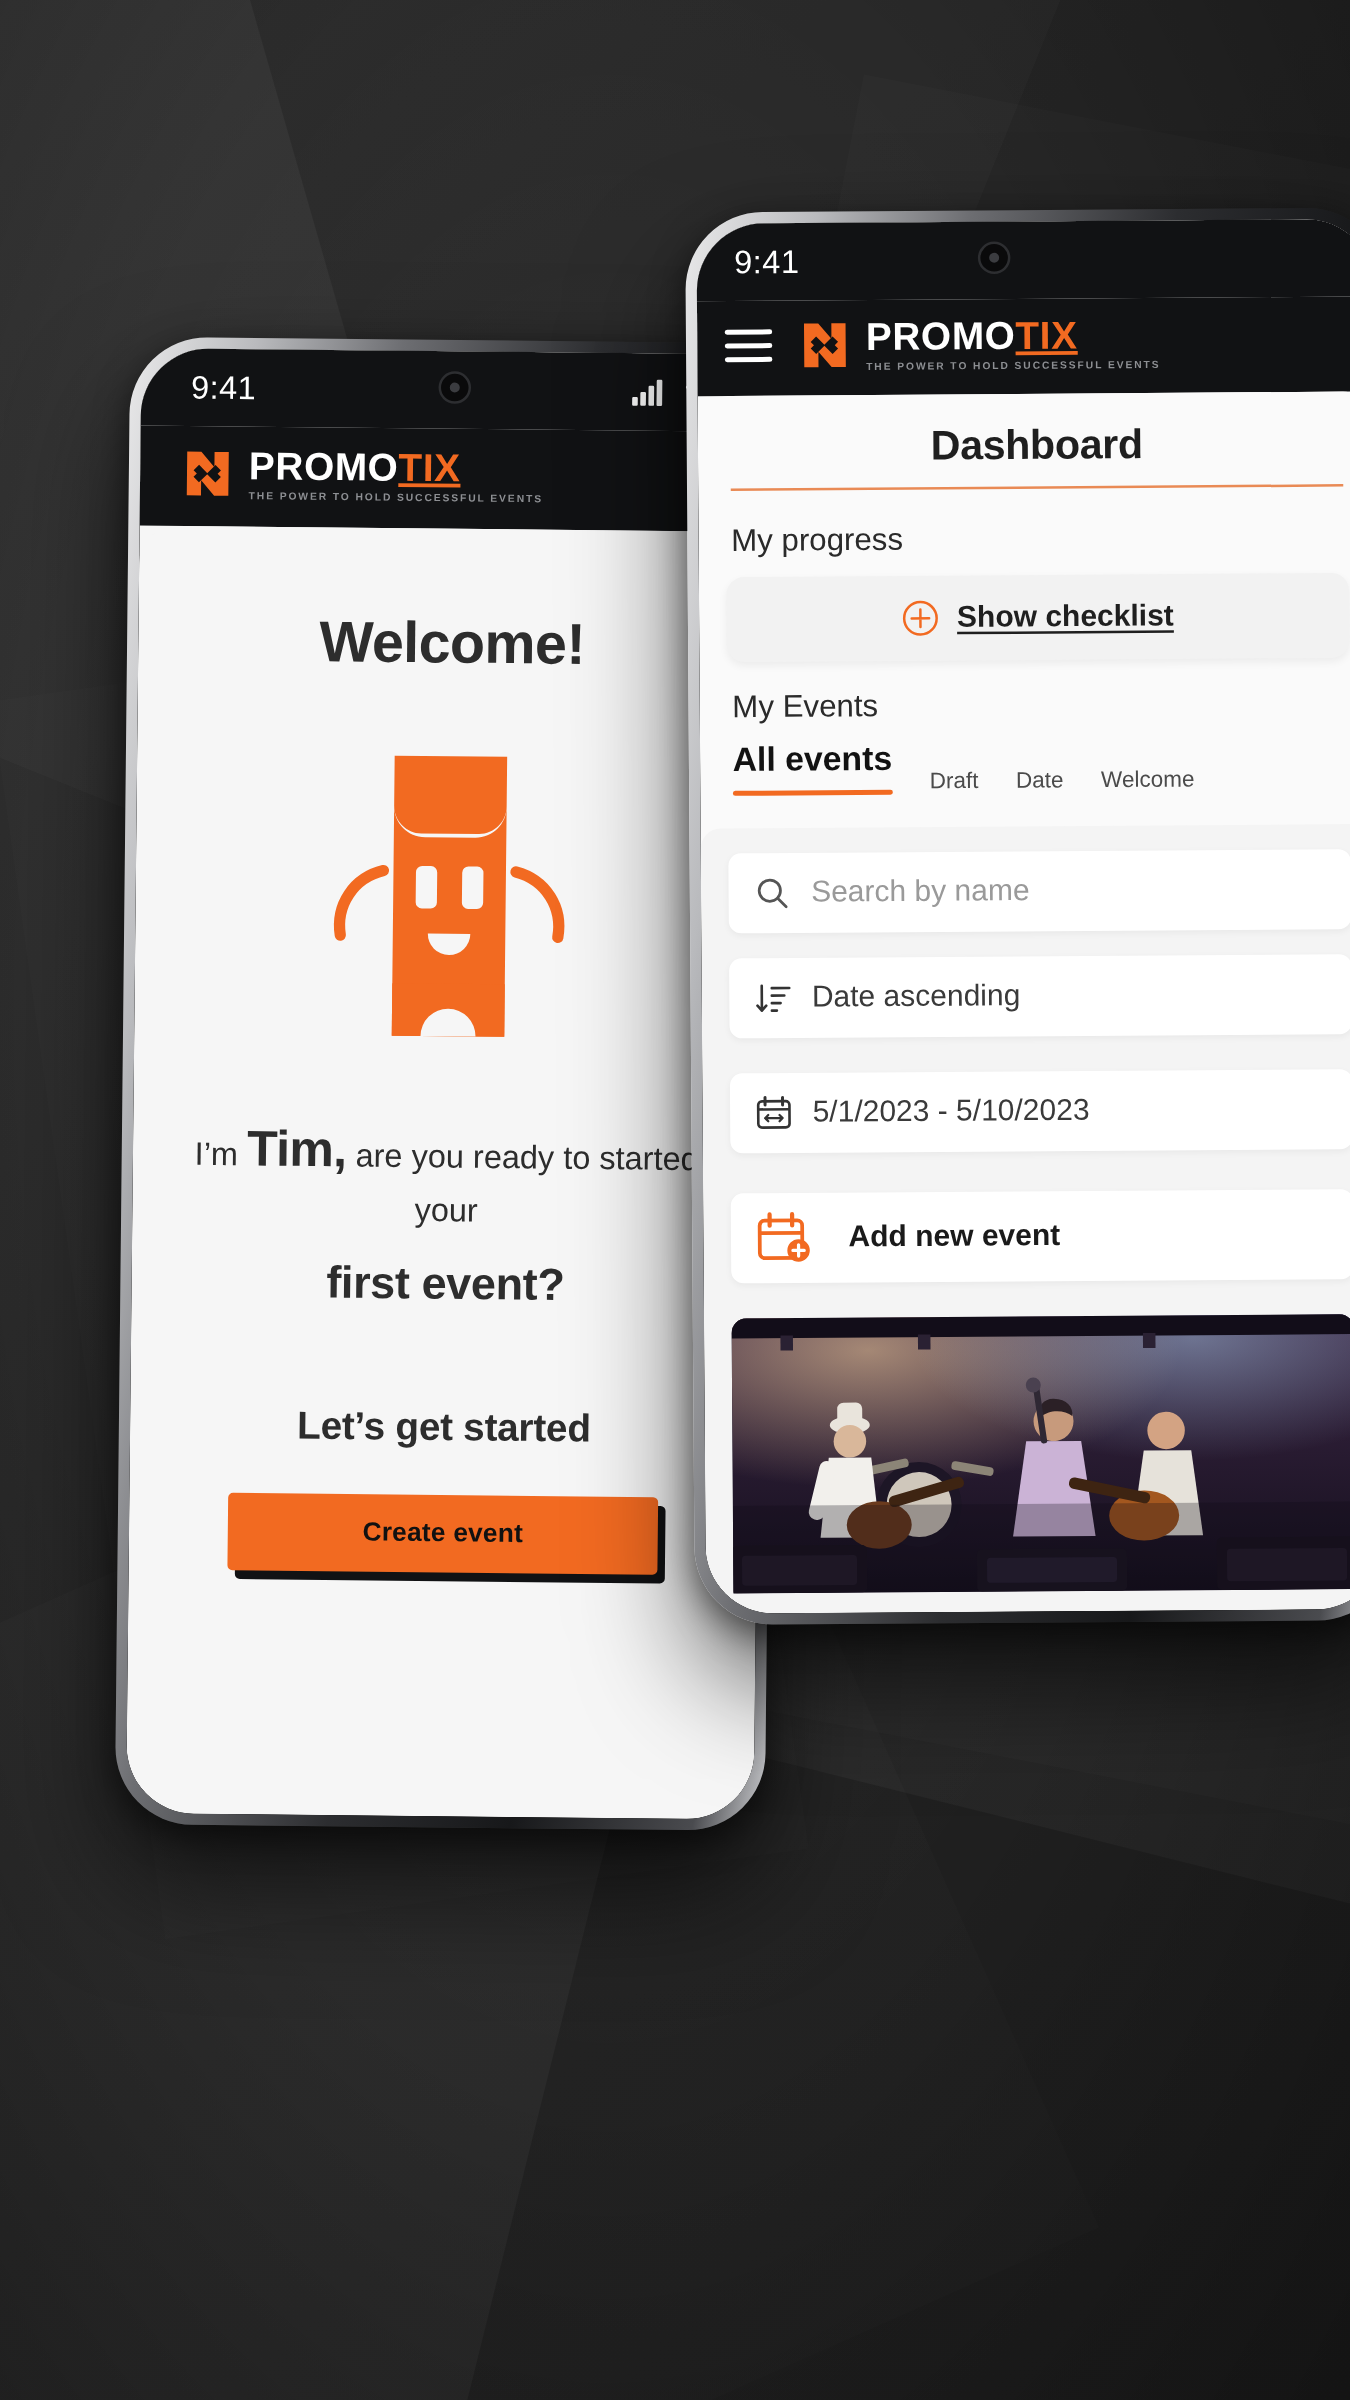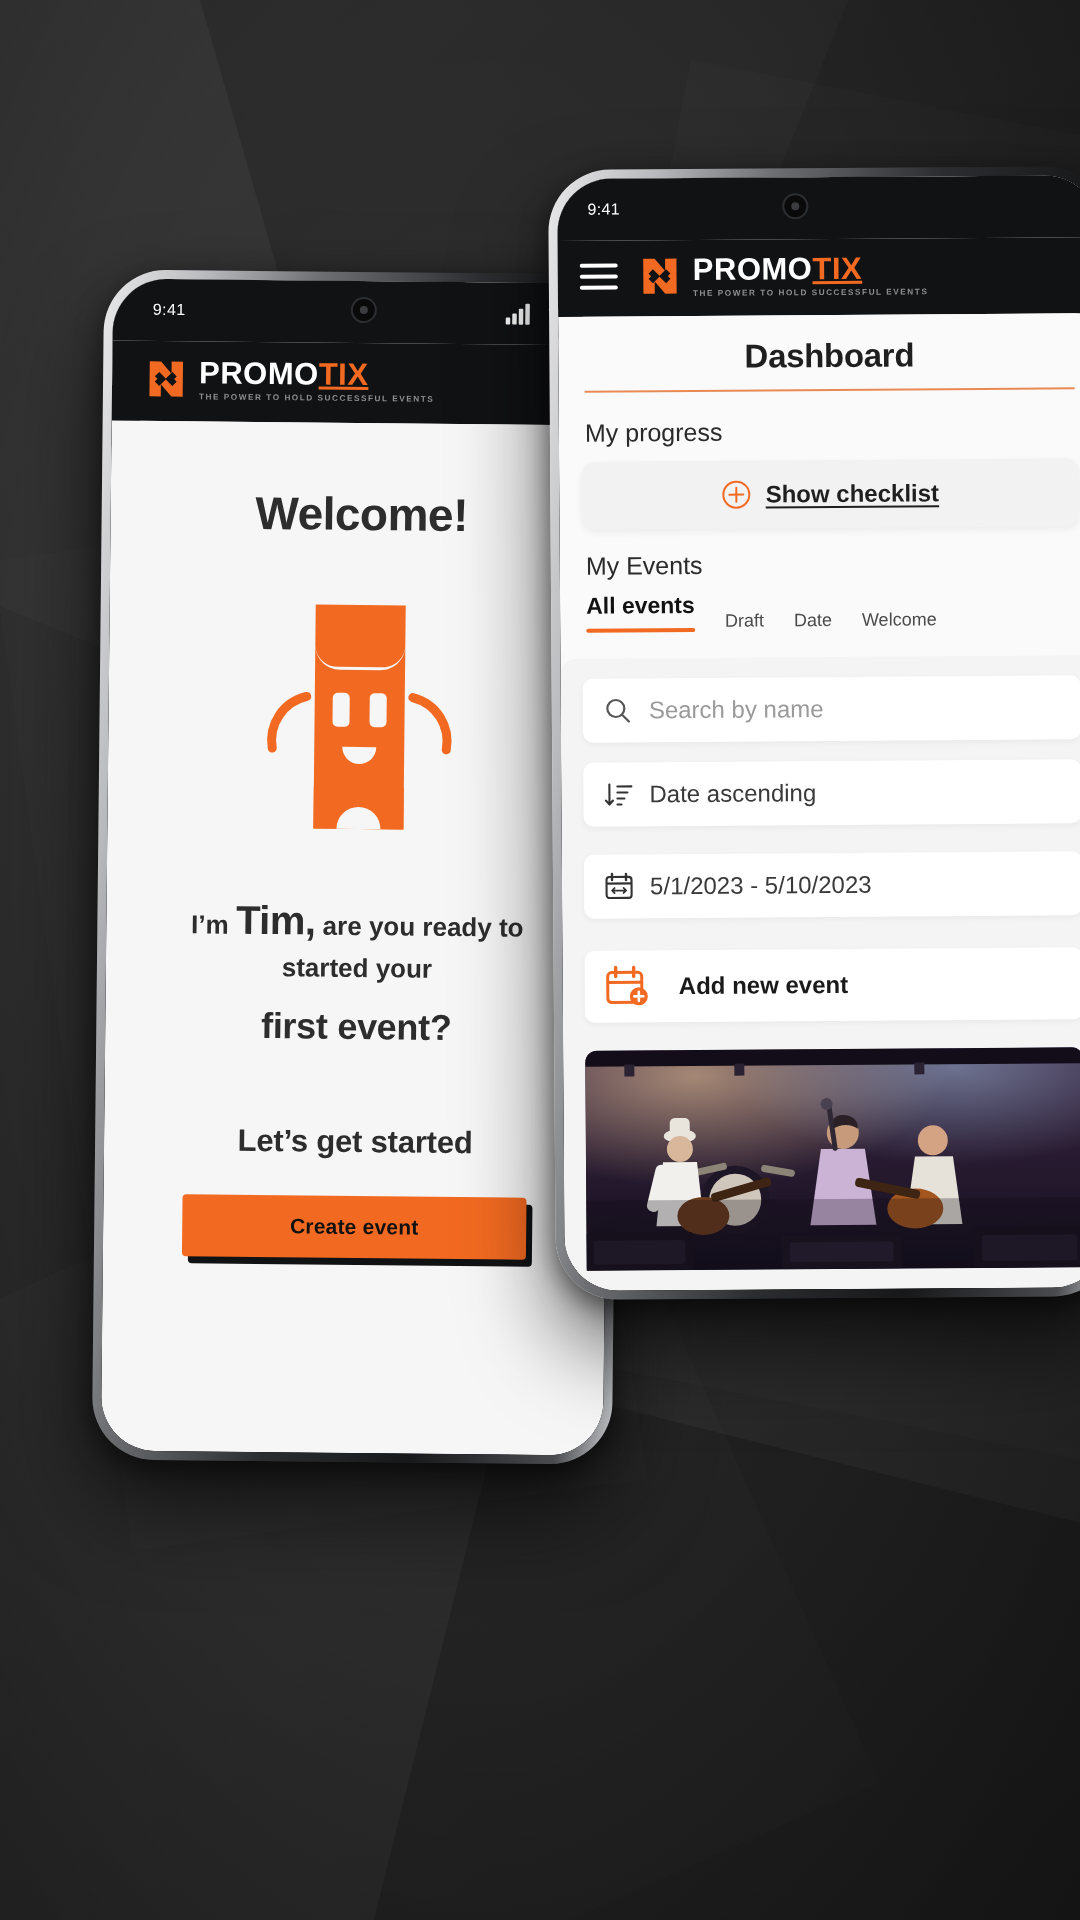--- a/index.html
+++ b/index.html
@@ -59,21 +59,21 @@
   
   .statusbar {
     height:62px; flex:0 0 62px;
     background:#111214;
     display:flex; align-items:center;
     justify-content:space-between;
     padding:0 34px;
     color:#fff;
     position:relative;
   }
-  .status-time { font-size:16px; font-weight:500; letter-spacing:0.4px;text-align:right; }
+  .status-time { font-size:26px; font-weight:500; letter-spacing:0.4px;text-align:right; }
   .status-right { display:flex; align-items:center; gap:12px; }
   .punch {
     position:absolute; left:50%; top:16px;
     transform:translateX(-50%);
     width:26px; height:26px; border-radius:50%;
     background:#0a0a0b;
     border:2px solid #2d2e31;
   }
   .punch::after {
     content:""; position:absolute; left:50%; top:50%;
@@ -120,21 +120,21 @@
   }
   .welcome-title {
     font-size:46px; font-weight:800; color:#2d2d2d;
     letter-spacing:-0.5px; margin-top:18px;
   }
   .mascot { margin-top:56px; width:270px; height:240px; }
   .tagline {
     margin-top:56px; text-align:center; color:#2d2d2d;
     line-height:1.42; padding:0 4px;
   }
-  .tagline .small { font-size:26px; font-weight:700; }
+  .tagline .small { font-size:26px; font-weight:400; }
   .tagline .name  { font-size:40px; font-weight:800; letter-spacing:-0.5px;text-align:center; }
   .tagline .bigq  { font-size:36px; font-weight:800; display:block; margin-top:14px; letter-spacing:-0.3px; }
   .getstarted {
     margin-top:72px; font-size:31px; font-weight:800; color:#2d2d2d;
     letter-spacing:-0.2px;
   }
   .cta-wrap { margin-top:36px; width:100%; display:flex; justify-content:center; }
   .cta {
     width:344px; height:62px;
     background:#f26a21; color:#111;
@@ -182,21 +182,21 @@
     font-size:24px; font-weight:700; color:#1f1f1f;
     text-decoration:underline; text-underline-offset:4px;
     white-space:nowrap;
   }
 
   .tabs {
     display:flex; align-items:flex-end; gap:30px;
     padding:12px 0 0 26px; white-space:nowrap;
   }
   .tab { font-size:18px; color:#4b4b4b; padding-bottom:8px; cursor:pointer; }
-  .tab.active { font-weight:800; color:#121212; font-size:23px; }
+  .tab.active { font-weight:800; color:#121212; font-size:27px; }
   .tab.active::after {
     content:""; display:block; height:4px; background:#f26a21;
     border-radius:2px; margin-top:9px;
   }
 
   .panel {
     margin:18px 0 0 0; flex:1;
     background:#f4f4f4;
     border-top-left-radius:16px;
     padding:20px 22px 0 22px;

